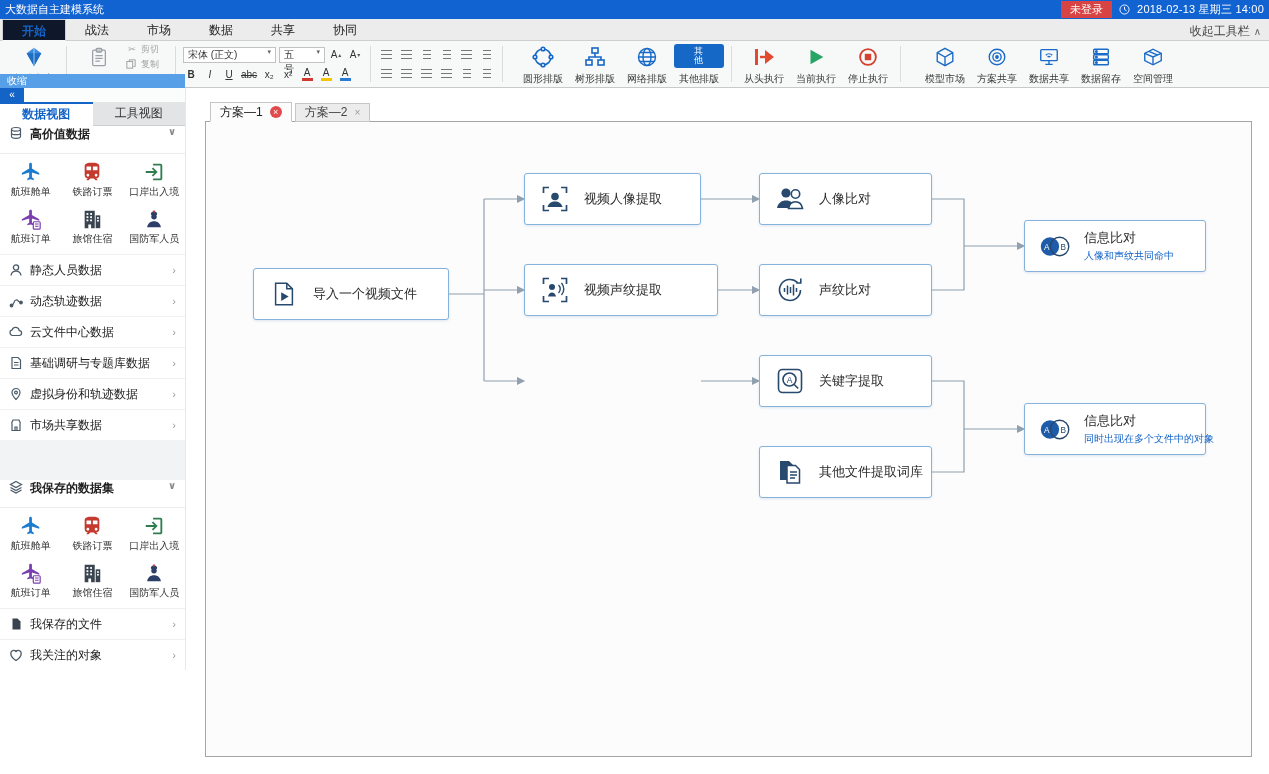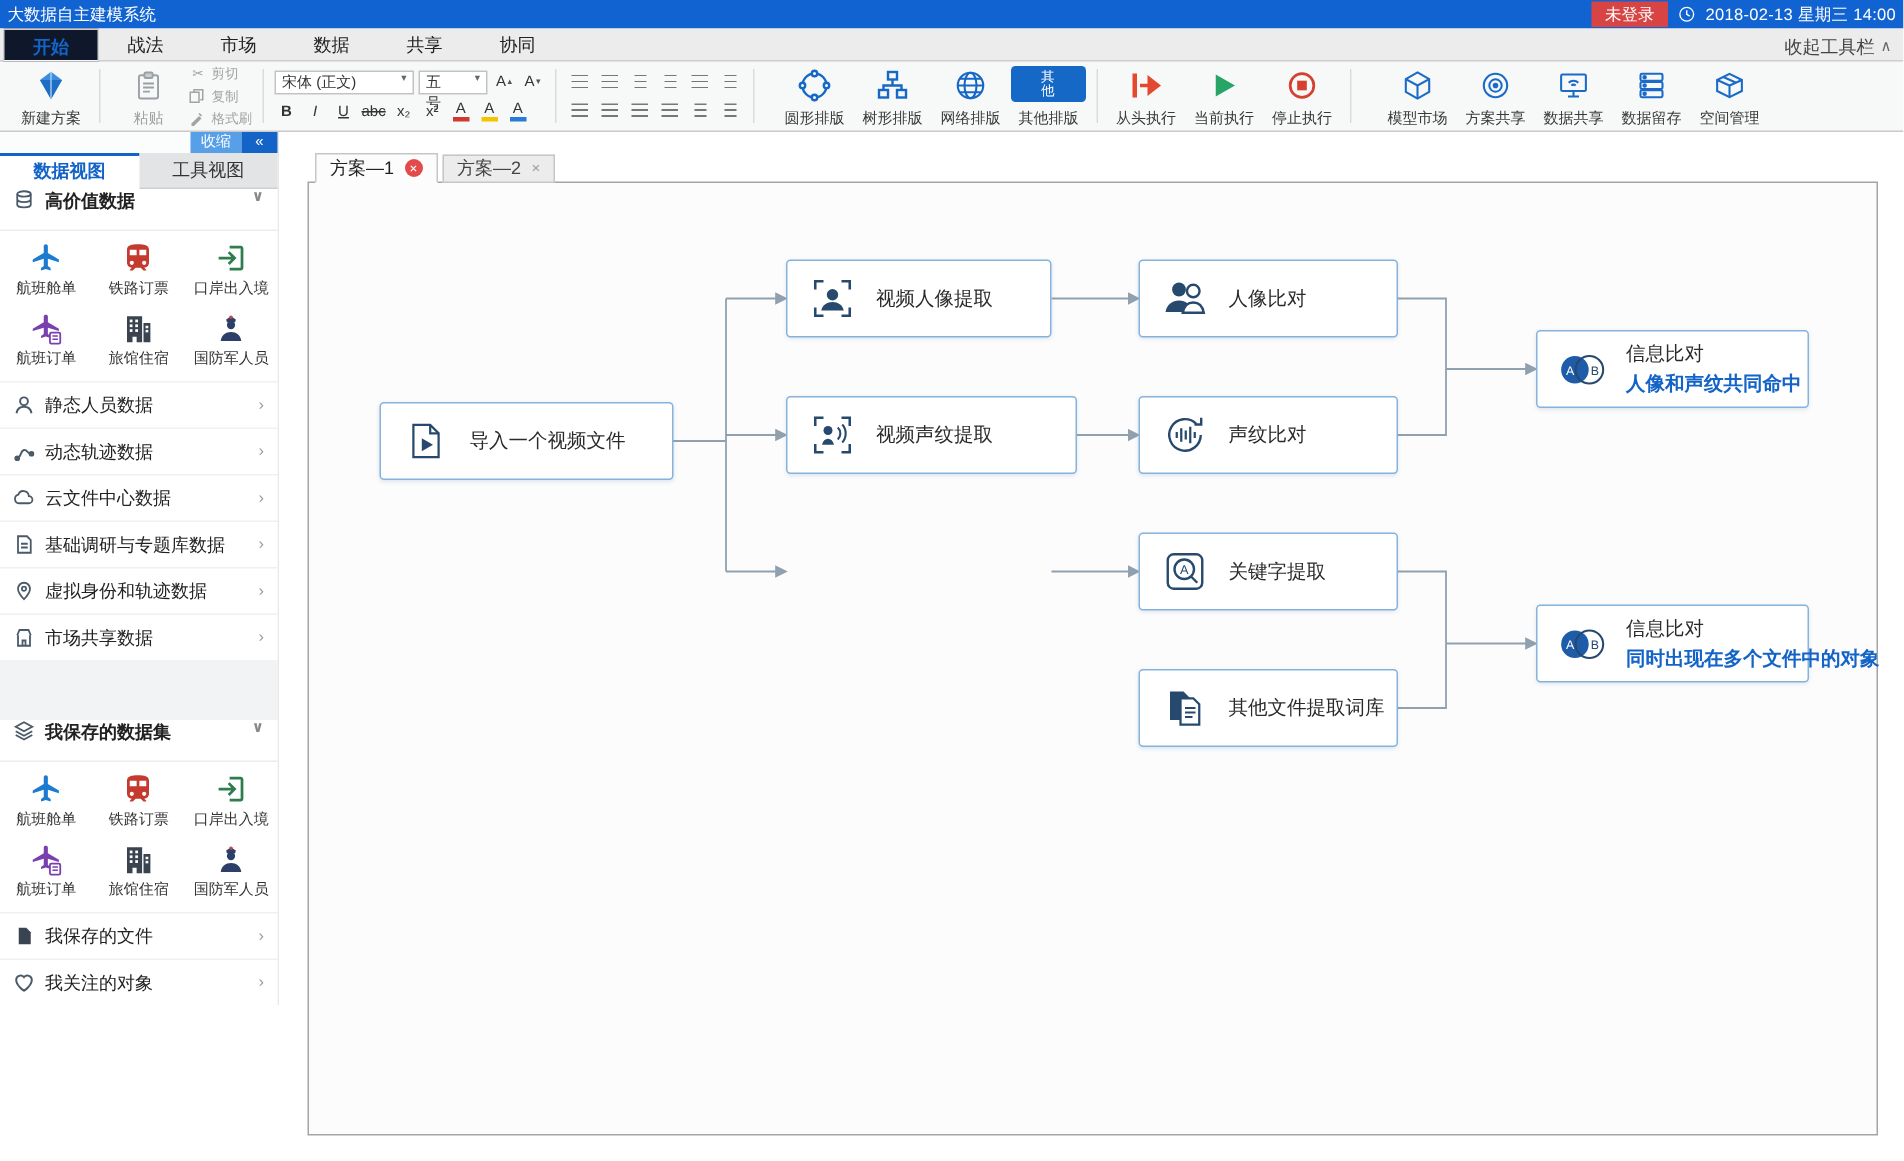--- a/index.html
+++ b/index.html
@@ -48,21 +48,21 @@
   .pic.sm i { width:8px; }
   .other-ic { display:flex; flex-direction:column; align-items:center; gap:2px; }
   .other-badge { background:#1668c7; color:#fff; font-size:9px; line-height:1; padding:3px 20px; border-radius:3px; }
   .other-lines { display:block; width:14px; height:6px; background:repeating-linear-gradient(to bottom,#9a9a9a 0 1px,transparent 1px 3px); }
 
   
   .main { position:absolute; top:88px; left:0; width:1269px; height:686px; background:#fff; }
 
   
   .sidebar { position:absolute; left:0; top:0; width:186px; background:#fbfcfc; border-right:1px solid #e8e8e8; }
-  .collapse-row { height:14px; display:flex; justify-content:flex-end; }
+  .collapse-row { height:14px; display:flex; justify-content:flex-end;flex-direction:column; }
   .collapse-btn { background:#57a0e8; color:#fff; font-size:10px; padding:0 7px; line-height:14px; cursor:pointer; }
   .collapse-arrows { background:#1464c8; color:#fff; font-size:10px; width:24px; text-align:center; line-height:14px; cursor:pointer; }
   .vtabs { display:flex; height:24px; }
   .vtab { flex:1; display:flex; align-items:center; justify-content:center; font-size:12px; background:#e3e4e5; color:#333; border-bottom:1px solid #cdd0d2; cursor:pointer; }
   .vtab.active { background:#fff; color:#1464c8; font-weight:bold; border-bottom-color:#fff; border-top:2px solid #1464c8; }
   .shead { height:28px; display:flex; align-items:flex-start; gap:7px; padding:0 9px; background:#fff; border-bottom:1px solid #ececec; font-size:12px; font-weight:bold; color:#222; cursor:pointer; }
   .shead .chev { margin-left:auto; color:#888; font-size:10px; }
   .ds-grid { display:grid; grid-template-columns:repeat(3,1fr); background:#fff; padding:2px 0 4px; }
   .ds-cell { height:47px; display:flex; flex-direction:column; align-items:center; justify-content:center; gap:2px; cursor:pointer; }
   .ds-label { font-size:10px; color:#333; white-space:nowrap; }
@@ -75,21 +75,21 @@
   .scheme-tab { display:flex; align-items:center; gap:7px; padding:0 9px; font-size:12px; height:19px; background:#ececec; border:1px solid #c6c6c6; color:#444; cursor:pointer; }
   .scheme-tab.active { background:#fcfcfd; height:20px; border-bottom:1px solid #fcfcfd; color:#222; }
   .tclose { font-size:10px; color:#9a9a9a; cursor:pointer; line-height:12px; }
   .tclose.red { background:#e14b4b; color:#fff; border-radius:50%; width:12px; height:12px; text-align:center; font-size:9px; }
   .canvas { position:absolute; left:205px; top:33px; width:1047px; height:636px; border:1px solid #a5a5a5; background:#fcfcfd; }
   .connectors { position:absolute; left:0; top:0; pointer-events:none; }
   .node { position:absolute; height:52px; background:#fff; border:1px solid #85b3dc; border-radius:3px; display:flex; align-items:center; gap:12px; padding:0 8px 0 13px; box-shadow:0 1px 3px rgba(110,145,180,.20); font-size:13px; color:#2a2a2a; cursor:move; }
   .nicon { width:34px; display:flex; justify-content:center; }
   .nlabel { white-space:nowrap; }
   .ncol { display:flex; flex-direction:column; gap:2px; }
-  .nsub { font-size:13px; color:#1464c8; white-space:nowrap;font-weight:bold; }
+  .nsub { font-size:10px; color:#1464c8; white-space:nowrap; }
 </style>
 </head>
 <body>
 
 <div class="titlebar">
   <span class="tb-title">大数据自主建模系统</span>
   <span class="tb-right">
     <span class="tb-login">未登录</span>
     <span>
         <svg width="11" height="11" viewBox="0 0 12 12" fill="none" stroke="#fff" stroke-width="1">

